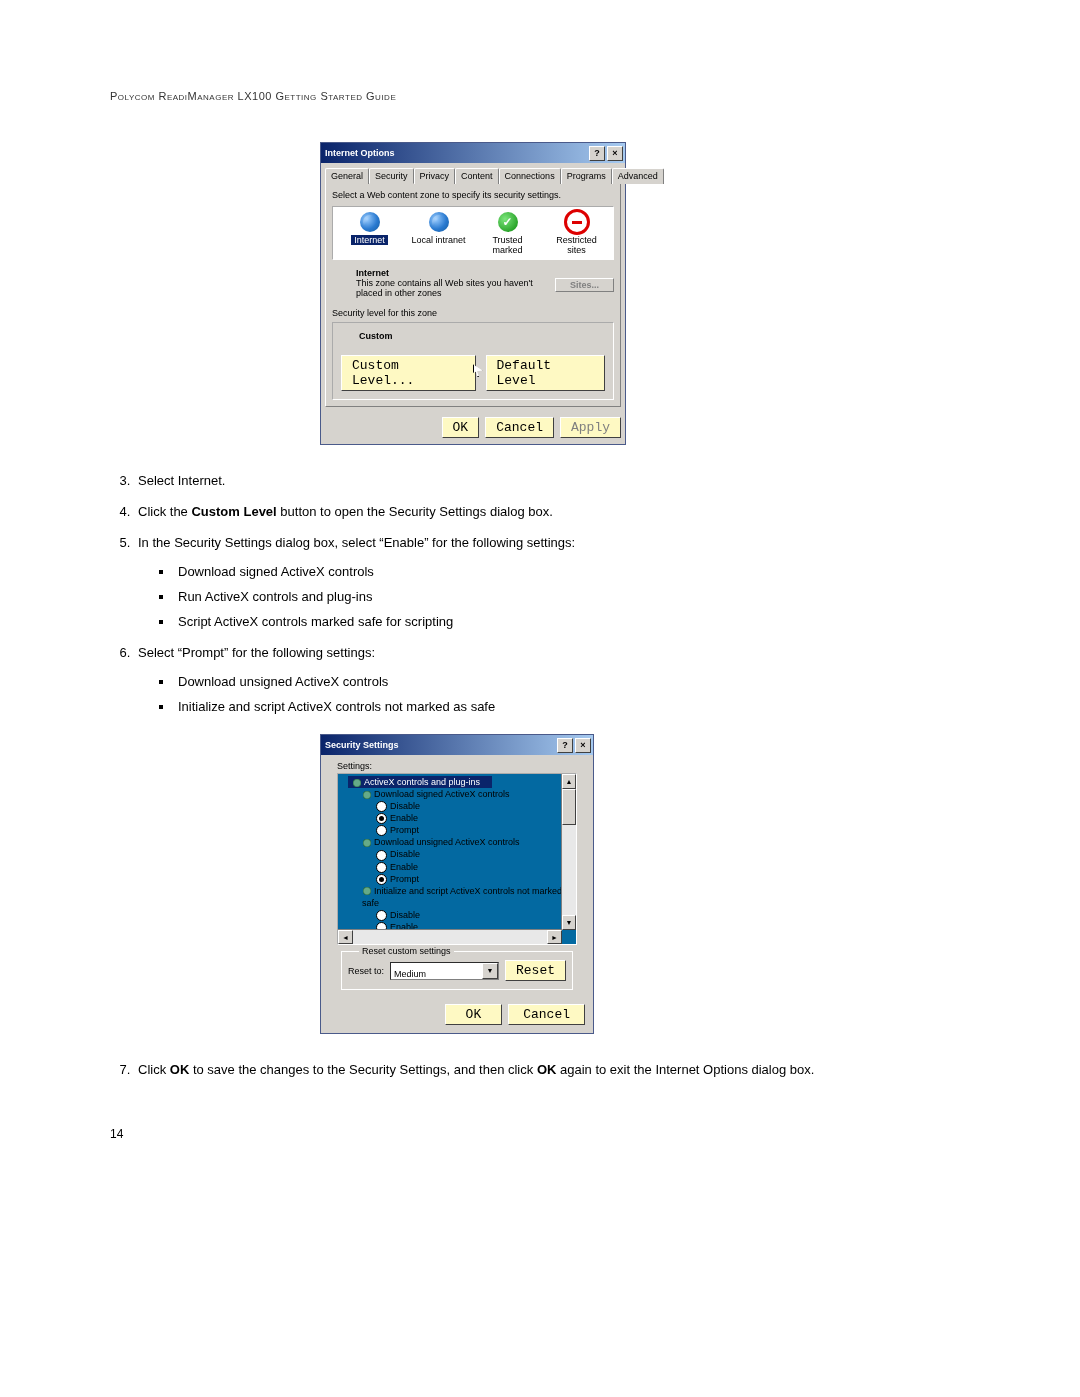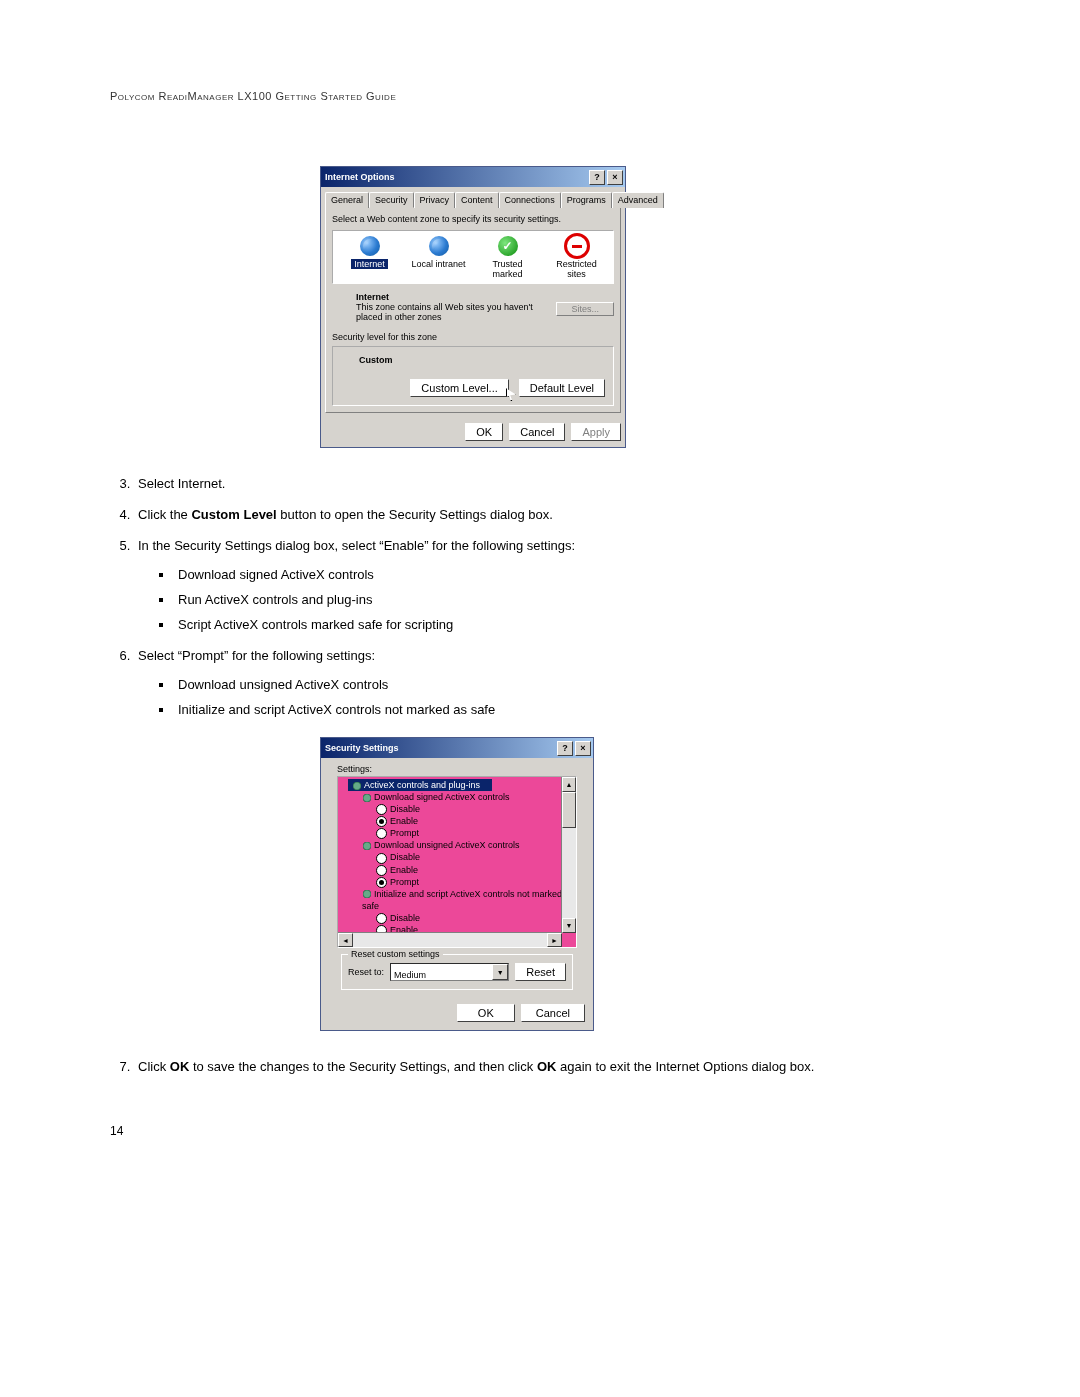--- a/index.html
+++ b/index.html
@@ -15,21 +15,21 @@
     padding: 90px 110px 60px 110px;
   }
   .header-caps {
     font-size: 11px;
     letter-spacing: 0.5px;
     color: #333;
     font-family: Verdana, sans-serif;
     font-variant: small-caps;
   }
   .dialog {
-    margin-top: 64px;
+    margin-top: 40px;
     margin-left: 210px;
     width: 304px;
     border: 1px solid #4a5a8a;
     background: #d6d3ce;
     font-family: Tahoma, Arial, sans-serif;
     font-size: 9px;
     color: #000;
   }
   .titlebar {
     display: flex;
@@ -149,36 +149,37 @@
   .zone-desc-row .txt { flex:1; font-size:9px; }
   .sites-btn {
     float:right;
     padding: 1px 14px;
     border: 1px solid #fff;
     border-right-color:#808080;
     border-bottom-color:#808080;
     color: #808080;
     font-size:9px;
     background:#d6d3ce;
+    font-weight:bold;
   }
   .sec-level {
     margin: 10px 0 4px 0;
   }
   .inner-box {
     border: 1px inset #fff;
     padding: 8px;
   }
   .btn {
     border: 1px solid #fff;
     border-right-color:#404040;
     border-bottom-color:#404040;
-    background:#ffffff;
+    background:#fef9c3;
     padding: 2px 10px;
-    font-size:11px;
-    font-family: Liberation Sans, sans-serif;
+    font-size:13px;
+    font-family: Liberation Mono, monospace;
   }
   .btn[disabled] { color:#808080; }
   .btn-row {
     display:flex; justify-content:flex-end; gap:6px;
     padding: 6px 4px 6px;
   }
   .level-btns {
     display:flex; justify-content:flex-end; gap:10px; margin-top:14px;
   }
   .underline-first::first-letter { text-decoration: underline; }
@@ -219,21 +220,21 @@
     margin-left: 210px;
     width: 272px;
     border: 1px solid #4a5a8a;
     background: #d6d3ce;
     font-family: Tahoma, Arial;
     font-size: 9px;
   }
   .tree-box {
     margin: 2px 0 6px;
     border: 1px inset #fff;
-    background:#ec4899;
+    background:#0369a1;
     height: 168px;
     position:relative;
     overflow:hidden;
     padding: 2px 0 0 2px;
   }
   .tree-scroll-v {
     position:absolute; right:0; top:0; bottom:14px; width:14px;
     background:#d6d3ce;
     border-left:1px solid #808080;
     display:flex; flex-direction:column;
@@ -291,21 +292,21 @@
   }
   .ico-radio.on::after {
     content:""; position:absolute; inset:2px; background:#000; border-radius:50%;
   }
   .fieldset {
     border: 1px groove #fff;
     margin: 6px 4px 4px; padding: 8px 6px 8px;
     position:relative;
   }
   .fieldset .legend {
-    position:absolute; top:-6px; left:6px; background:#d6d3ce;
+    position:absolute; top:-6px; left:17px; background:#d6d3ce;
     padding:0 3px;
     font-size:9px;
   }
   .combo {
     flex:1; background:#fff;
     border:1px inset #808080;
     height:16px;
     display:flex; align-items:flex-end;
     padding:0 3px;
     position:relative;

